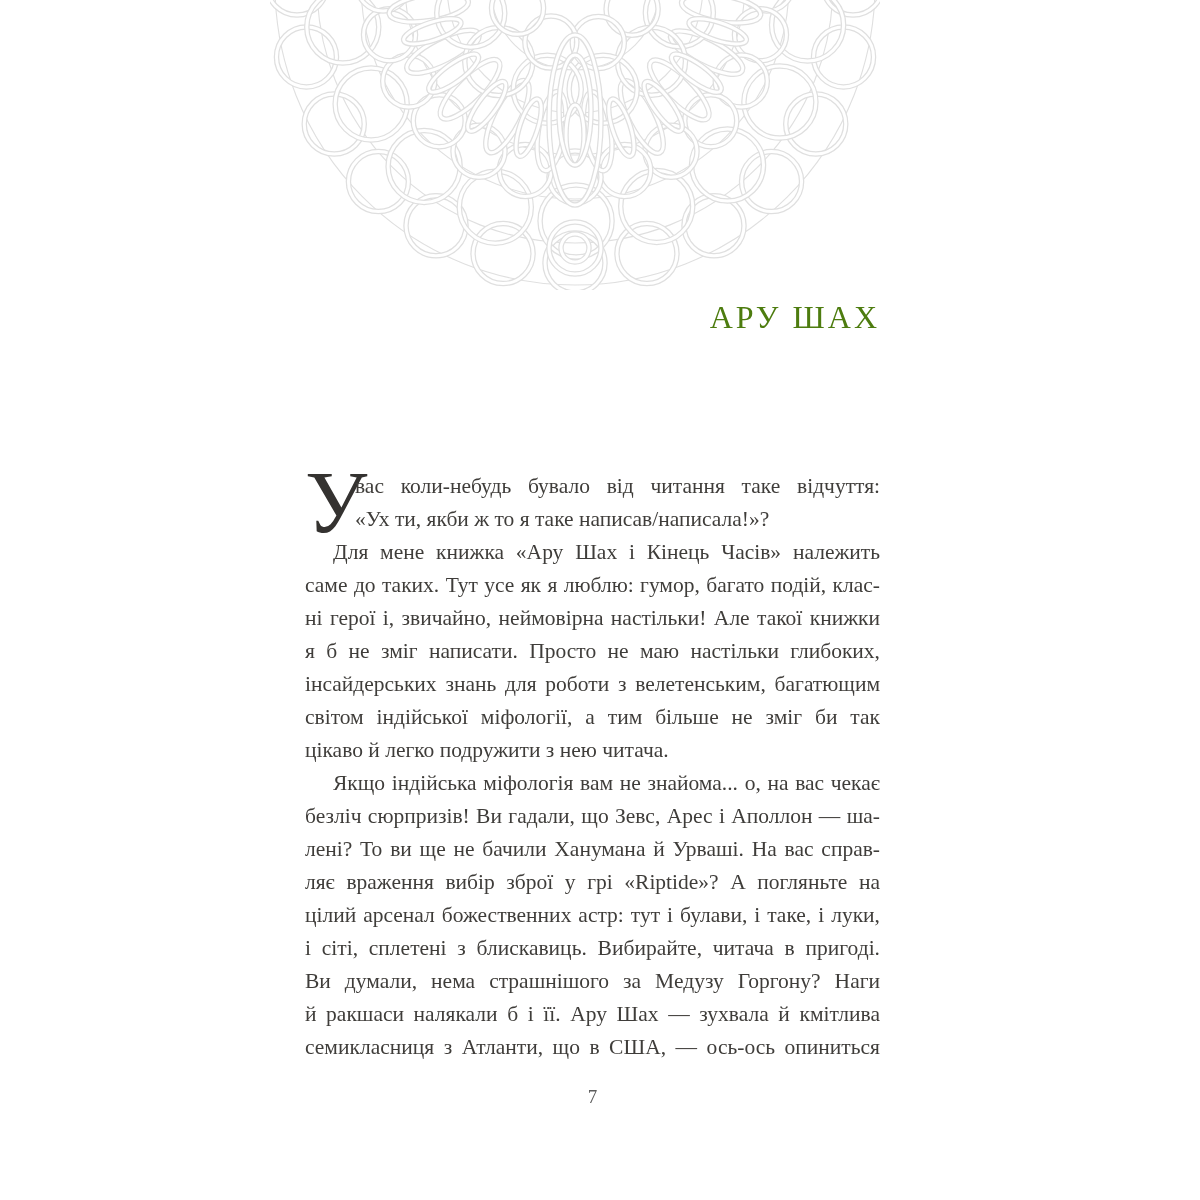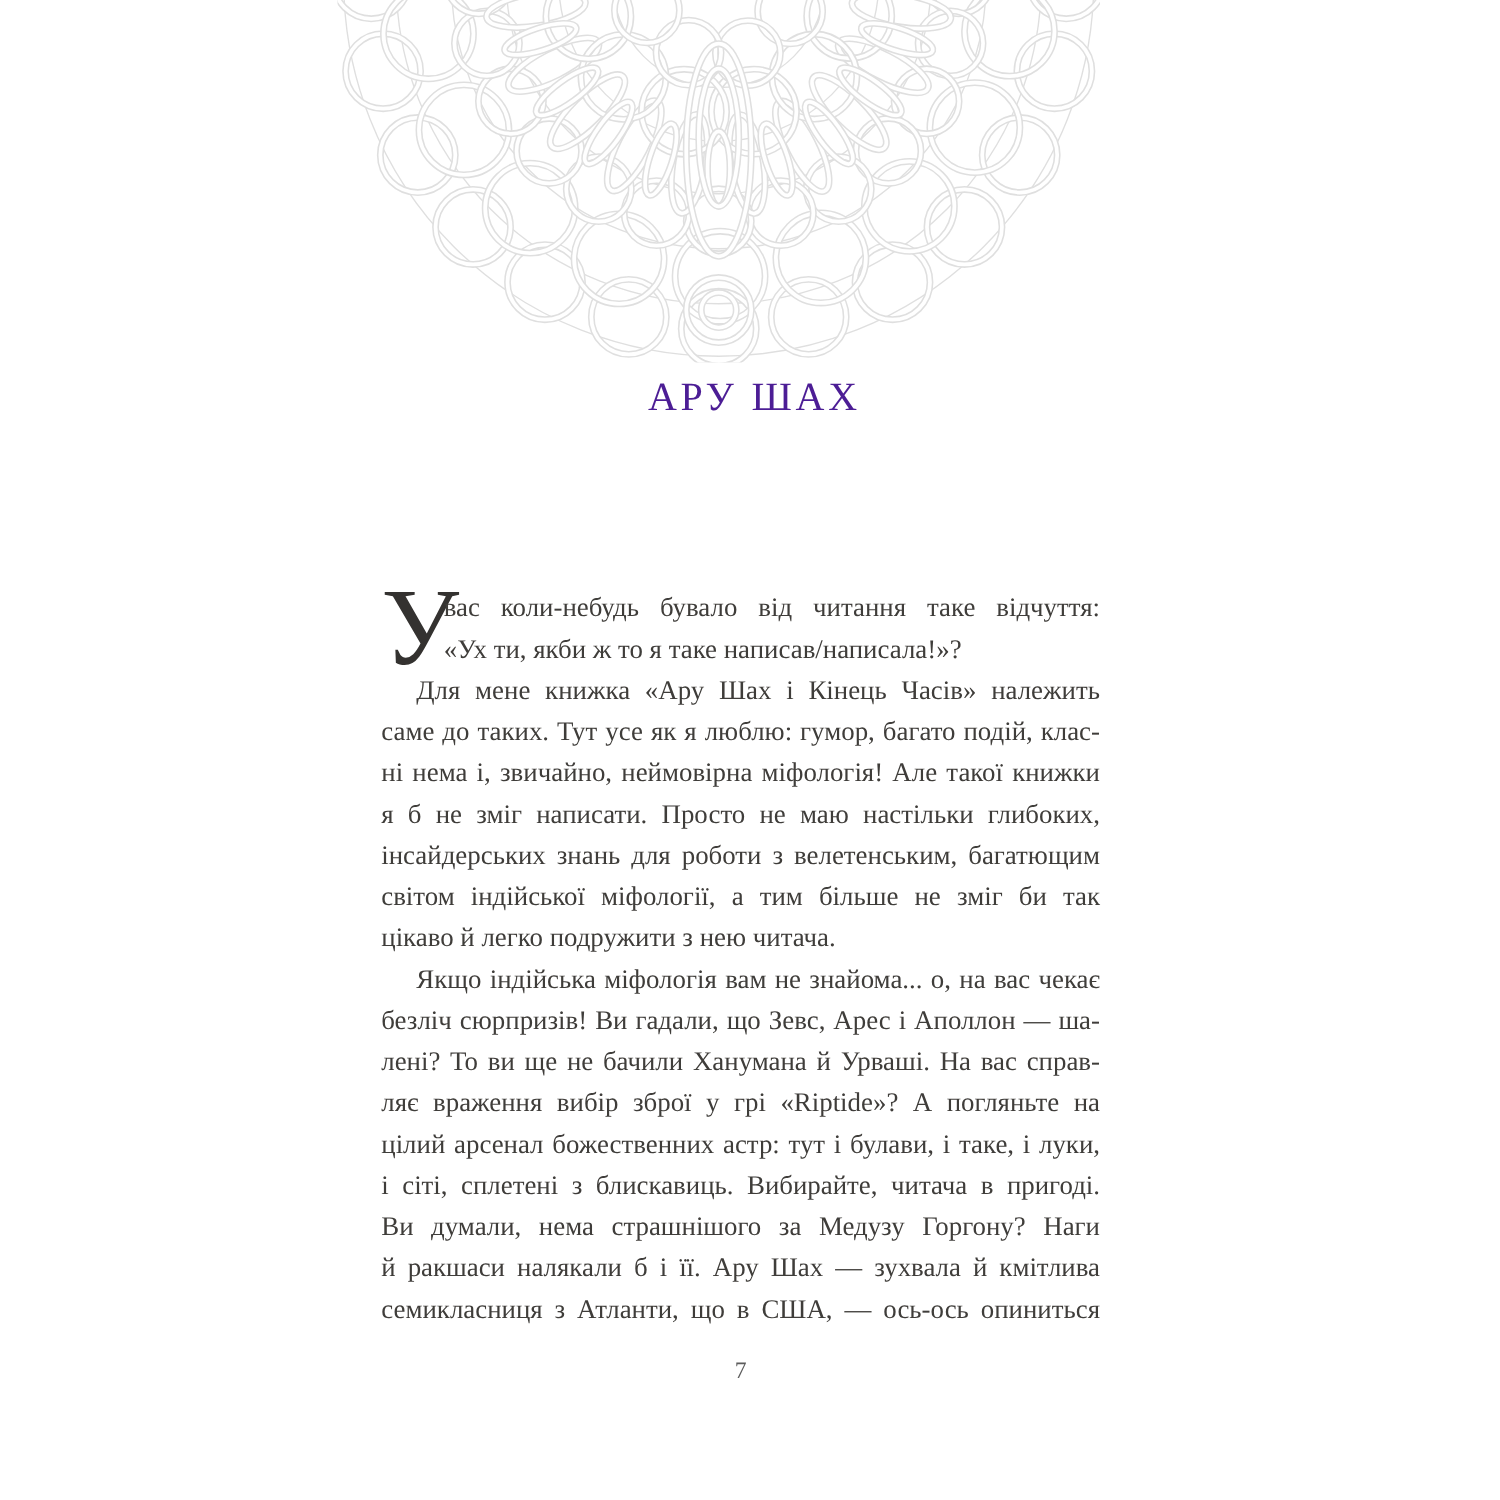--- a/index.html
+++ b/index.html
@@ -17,25 +17,25 @@
     position: absolute;
     left: 270px;
     top: 0;
     width: 610px;
     height: 290px;
     opacity: 0.9;
   }
 
   .title-block {
     position: absolute;
-    left: 316px;
+    left: 305px;
     top: 294px;
     width: 575px;
-    text-align: center;
-    color: #4c1d95;
+    text-align: right;
+    color: #4d7c0f;
   }
   .title-line {
     font-size: 32px;
     line-height: 47px;
     letter-spacing: 3px;
     font-weight: 400;
   }
 
   .body-text {
     position: absolute;
@@ -245,21 +245,21 @@
 
   <div class="body-text">
       <p class="para">
         <span class="dropcap">У</span>
         <span class="line">вас коли-небудь бувало від читання таке відчуття:</span>
         <span class="line last">«Ух ти, якби ж то я таке написав/написала!»?</span>
       </p>
       <p class="para indent">
         <span class="line">Для мене книжка «Ару Шах і Кінець Часів» належить</span>
         <span class="line">саме до таких. Тут усе як я люблю: гумор, багато подій, клас-</span>
-        <span class="line">ні нема і, звичайно, неймовірна міфологія! Але такої книжки</span>
+        <span class="line">ні герої і, звичайно, неймовірна настільки! Але такої книжки</span>
         <span class="line">я б не зміг написати. Просто не маю настільки глибоких,</span>
         <span class="line">інсайдерських знань для роботи з велетенським, багатющим</span>
         <span class="line">світом індійської міфології, а тим більше не зміг би так</span>
         <span class="line last">цікаво й легко подружити з нею читача.</span>
       </p>
       <p class="para indent">
         <span class="line">Якщо індійська міфологія вам не знайома... о, на вас чекає</span>
         <span class="line">безліч сюрпризів! Ви гадали, що Зевс, Арес і Аполлон — ша-</span>
         <span class="line">лені? То ви ще не бачили Ханумана й Урваші. На вас справ-</span>
         <span class="line">ляє враження вибір зброї у грі «Riptide»? А погляньте на</span>

